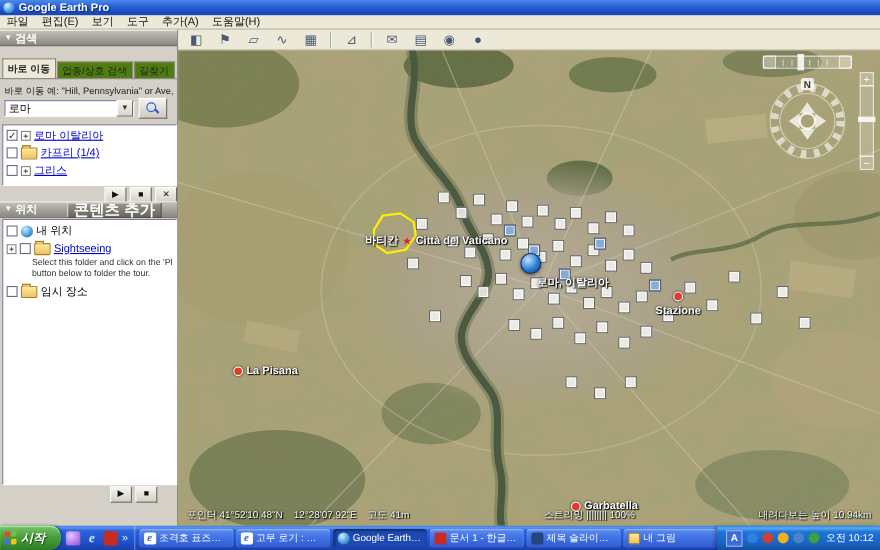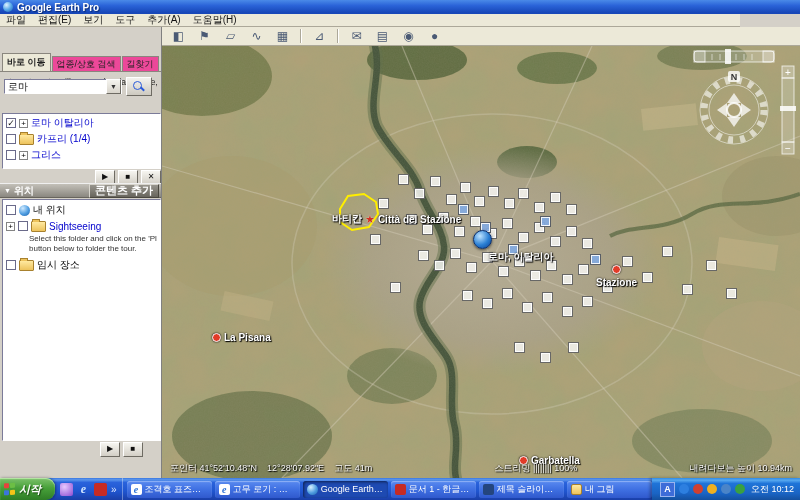--- a/index.html
+++ b/index.html
@@ -6,43 +6,43 @@
   .screen{position:relative;width:800px;height:500px;overflow:hidden;
     font-family:"Liberation Sans","DejaVu Sans",sans-serif;font-size:10px;
     background:#d4d0c8;user-select:none;}
   
   .titlebar{position:absolute;left:0;top:0;width:800px;height:14px;
     background:linear-gradient(180deg,#4a8ae8 0%,#2a63d8 40%,#1747b8 90%);
     color:#fff;display:flex;align-items:center;gap:4px;padding-left:3px;box-sizing:border-box;}
   .titlebar .ttext{font-weight:bold;font-size:10px;text-shadow:1px 1px 1px #0a2a70;}
   .appglobe{width:10px;height:10px;border-radius:50%;
     background:radial-gradient(circle at 35% 30%,#dff2ff,#57a8e8 50%,#1b5fae);}
-  .menubar{position:absolute;left:0;top:14px;width:740px;height:13px;
+  .menubar{position:absolute;left:0;top:14px;width:800px;height:13px;
     background:#ece9d8;border-bottom:1px solid #aca899;display:flex;align-items:center;
     gap:12px;padding-left:6px;box-sizing:border-box;color:#111;}
   .menu-item{cursor:default;}
   
   .sidebar{position:absolute;left:0;top:27px;width:162px;height:451px;
     background:#d4d0c8;border-right:1px solid #808080;box-sizing:border-box;}
   .phdr{position:absolute;left:0;width:161px;height:15px;
     background:linear-gradient(180deg,#c3c0b8,#8a8780);border-top:1px solid #efefef;
     border-bottom:1px solid #67645c;color:#fff;font-weight:bold;
     display:flex;align-items:center;padding-left:4px;box-sizing:border-box;gap:3px;}
   .phdr .arr{font-size:7px;}
-  .hdr-btn{margin-left:auto;margin-right:2px;height:12px;padding:0 5px;font-size:11px;
+  .hdr-btn{margin-left:auto;margin-right:14px;height:12px;padding:0 5px;font-size:14px;
     color:#fff;background:linear-gradient(180deg,#97948c,#68655d);
     border:1px solid;border-color:#d8d5cd #4a473f #4a473f #d8d5cd;display:flex;align-items:center;}
   .tabs{position:absolute;left:2px;top:27px;width:158px;height:17px;display:flex;align-items:flex-end;}
-  .tab{height:14px;line-height:14px;padding:0 4px;font-size:9px;background:#ec4899;
+  .tab{height:14px;line-height:14px;padding:0 4px;font-size:9px;background:#4d7c0f;
     border:1px solid #8a867e;border-bottom:none;margin-right:1px;color:#222;}
   .tab.active{height:17px;line-height:17px;background:#ece9d8;font-weight:bold;}
   .tabline{position:absolute;left:0;top:44px;width:161px;border-top:1px solid #8a867e;}
   .hint{position:absolute;left:4px;top:50px;width:154px;white-space:nowrap;overflow:hidden;
     font-size:8.5px;color:#222;}
-  .srow{position:absolute;left:4px;top:51px;height:17px;display:flex;align-items:center;}
+  .srow{position:absolute;left:4px;top:63px;height:17px;display:flex;align-items:center;}
   .sinput{width:118px;height:15px;background:#fff;border:1px solid;
     border-color:#7b7b99 #fff #fff #7b7b99;display:flex;align-items:center;box-sizing:border-box;}
   .sinput .val{flex:1;padding-left:3px;color:#000;}
   .combo-arrow{width:13px;height:13px;background:linear-gradient(#f4f3ee,#d8d4cb);
     border:1px solid;border-color:#fff #6e6b63 #6e6b63 #fff;font-size:7px;line-height:13px;
     text-align:center;color:#333;}
   .search-btn{width:24px;height:17px;margin-left:4px;background:linear-gradient(#f4f3ee,#cdc9c0);
     border:1px solid;border-color:#fff #6e6b63 #6e6b63 #fff;position:relative;}
   .mag{position:absolute;left:6px;top:3px;width:7px;height:7px;border:1.5px solid #2a5ada;border-radius:50%;}
   .mag::after{content:"";position:absolute;left:6px;top:6px;width:5px;height:1.8px;background:#2a5ada;transform:rotate(45deg);}
@@ -52,21 +52,21 @@
   .cb{width:10px;height:10px;background:#fff;border:1px solid #6a6a8a;font-size:9px;
     line-height:9px;text-align:center;color:#1a1a1a;box-sizing:border-box;}
   .exp{width:9px;height:9px;background:#fff;border:1px solid #848484;font-size:8px;
     line-height:7px;text-align:center;color:#000;box-sizing:border-box;}
   .folder{width:13px;height:9px;background:linear-gradient(#ffe9a0,#edc35c);
     border:1px solid #a8812e;border-radius:1px;position:relative;}
   .folder::before{content:"";position:absolute;left:0;top:-3px;width:6px;height:2px;
     background:#edc35c;border:1px solid #a8812e;border-bottom:none;}
   .globe{width:11px;height:11px;border-radius:50%;
     background:radial-gradient(circle at 35% 30%,#cfeaff,#4d9ce0 55%,#1d5fa8);}
-  .link{color:#0000cc;}
+  .link{color:#0000cc;text-decoration:underline;}
   .plain{color:#000;}
   .mini-row{position:absolute;display:flex;gap:3px;}
   .mini-btn{width:18px;height:13px;background:linear-gradient(#f6f5f0,#d3cfc6);
     border:1px solid;border-color:#fff #6e6b63 #6e6b63 #fff;font-size:8px;line-height:11px;
     text-align:center;color:#111;}
   .places-list{position:absolute;left:2px;top:172px;width:157px;height:240px;background:#fff;
     border:1px solid;border-color:#7b7b99 #fff #fff #7b7b99;}
   .desc{position:absolute;left:26px;font-size:8px;color:#333;white-space:nowrap;overflow:hidden;width:128px;}
   .bottom-panel{position:absolute;left:0;top:431px;width:161px;height:19px;
     background:linear-gradient(180deg,#eceade,#cfccc2);border-top:1px solid #8a867e;
@@ -148,20 +148,24 @@
   <div class="menubar">
     <span class="menu-item">파일</span>
     <span class="menu-item">편집(E)</span>
     <span class="menu-item">보기</span>
     <span class="menu-item">도구</span>
     <span class="menu-item">추가(A)</span>
     <span class="menu-item">도움말(H)</span>
   </div>
 
   <div class="sidebar">
+    <div class="phdr" style="top:0;">
+      <span class="arr">▼</span>
+      <span>검색</span>
+    </div>
     <div class="tabs">
       <span class="tab active">바로 이동</span>
       <span class="tab">업종/상호 검색</span>
       <span class="tab">길찾기</span>
     </div>
     <div class="tabline"></div>
     <div class="hint">바로 이동 예: "Hill, Pennsylvania" or Ave, 211</div>
     <div class="srow">
       <span class="sinput">
         <span class="val">로마</span>
@@ -356,21 +360,21 @@
     <svg class="layer" width="638" height="432" style="pointer-events:none;">
       <polygon points="178,163 186,150 202,148 214,156 216,168 207,181 190,184 178,176" fill="none" stroke="#ffee00" stroke-width="2"></polygon>
     </svg>
 
     <div class="layer">
         <div class="mlabel" style="left: 170px; top: 166px;">
           <span>바티칸</span>
         </div>
         <div class="mlabel" style="left: 203px; top: 167px;">
           <span class="rstar">★</span>
-          <span>Città del Stazione</span>
+          <span>Città del Vaticano</span>
         </div>
         <div class="mlabel" style="left: 326px; top: 204px;">
           <span>로마, 이탈리아</span>
         </div>
         <div class="mlabel" style="left: 434px; top: 219px; flex-direction: column;">
           <span class="rdot"></span>
           <span>Stazione</span>
         </div>
         <div class="mlabel" style="left: 36px; top: 286px; padding-left: 14px;">
           <span class="rdot"></span>

